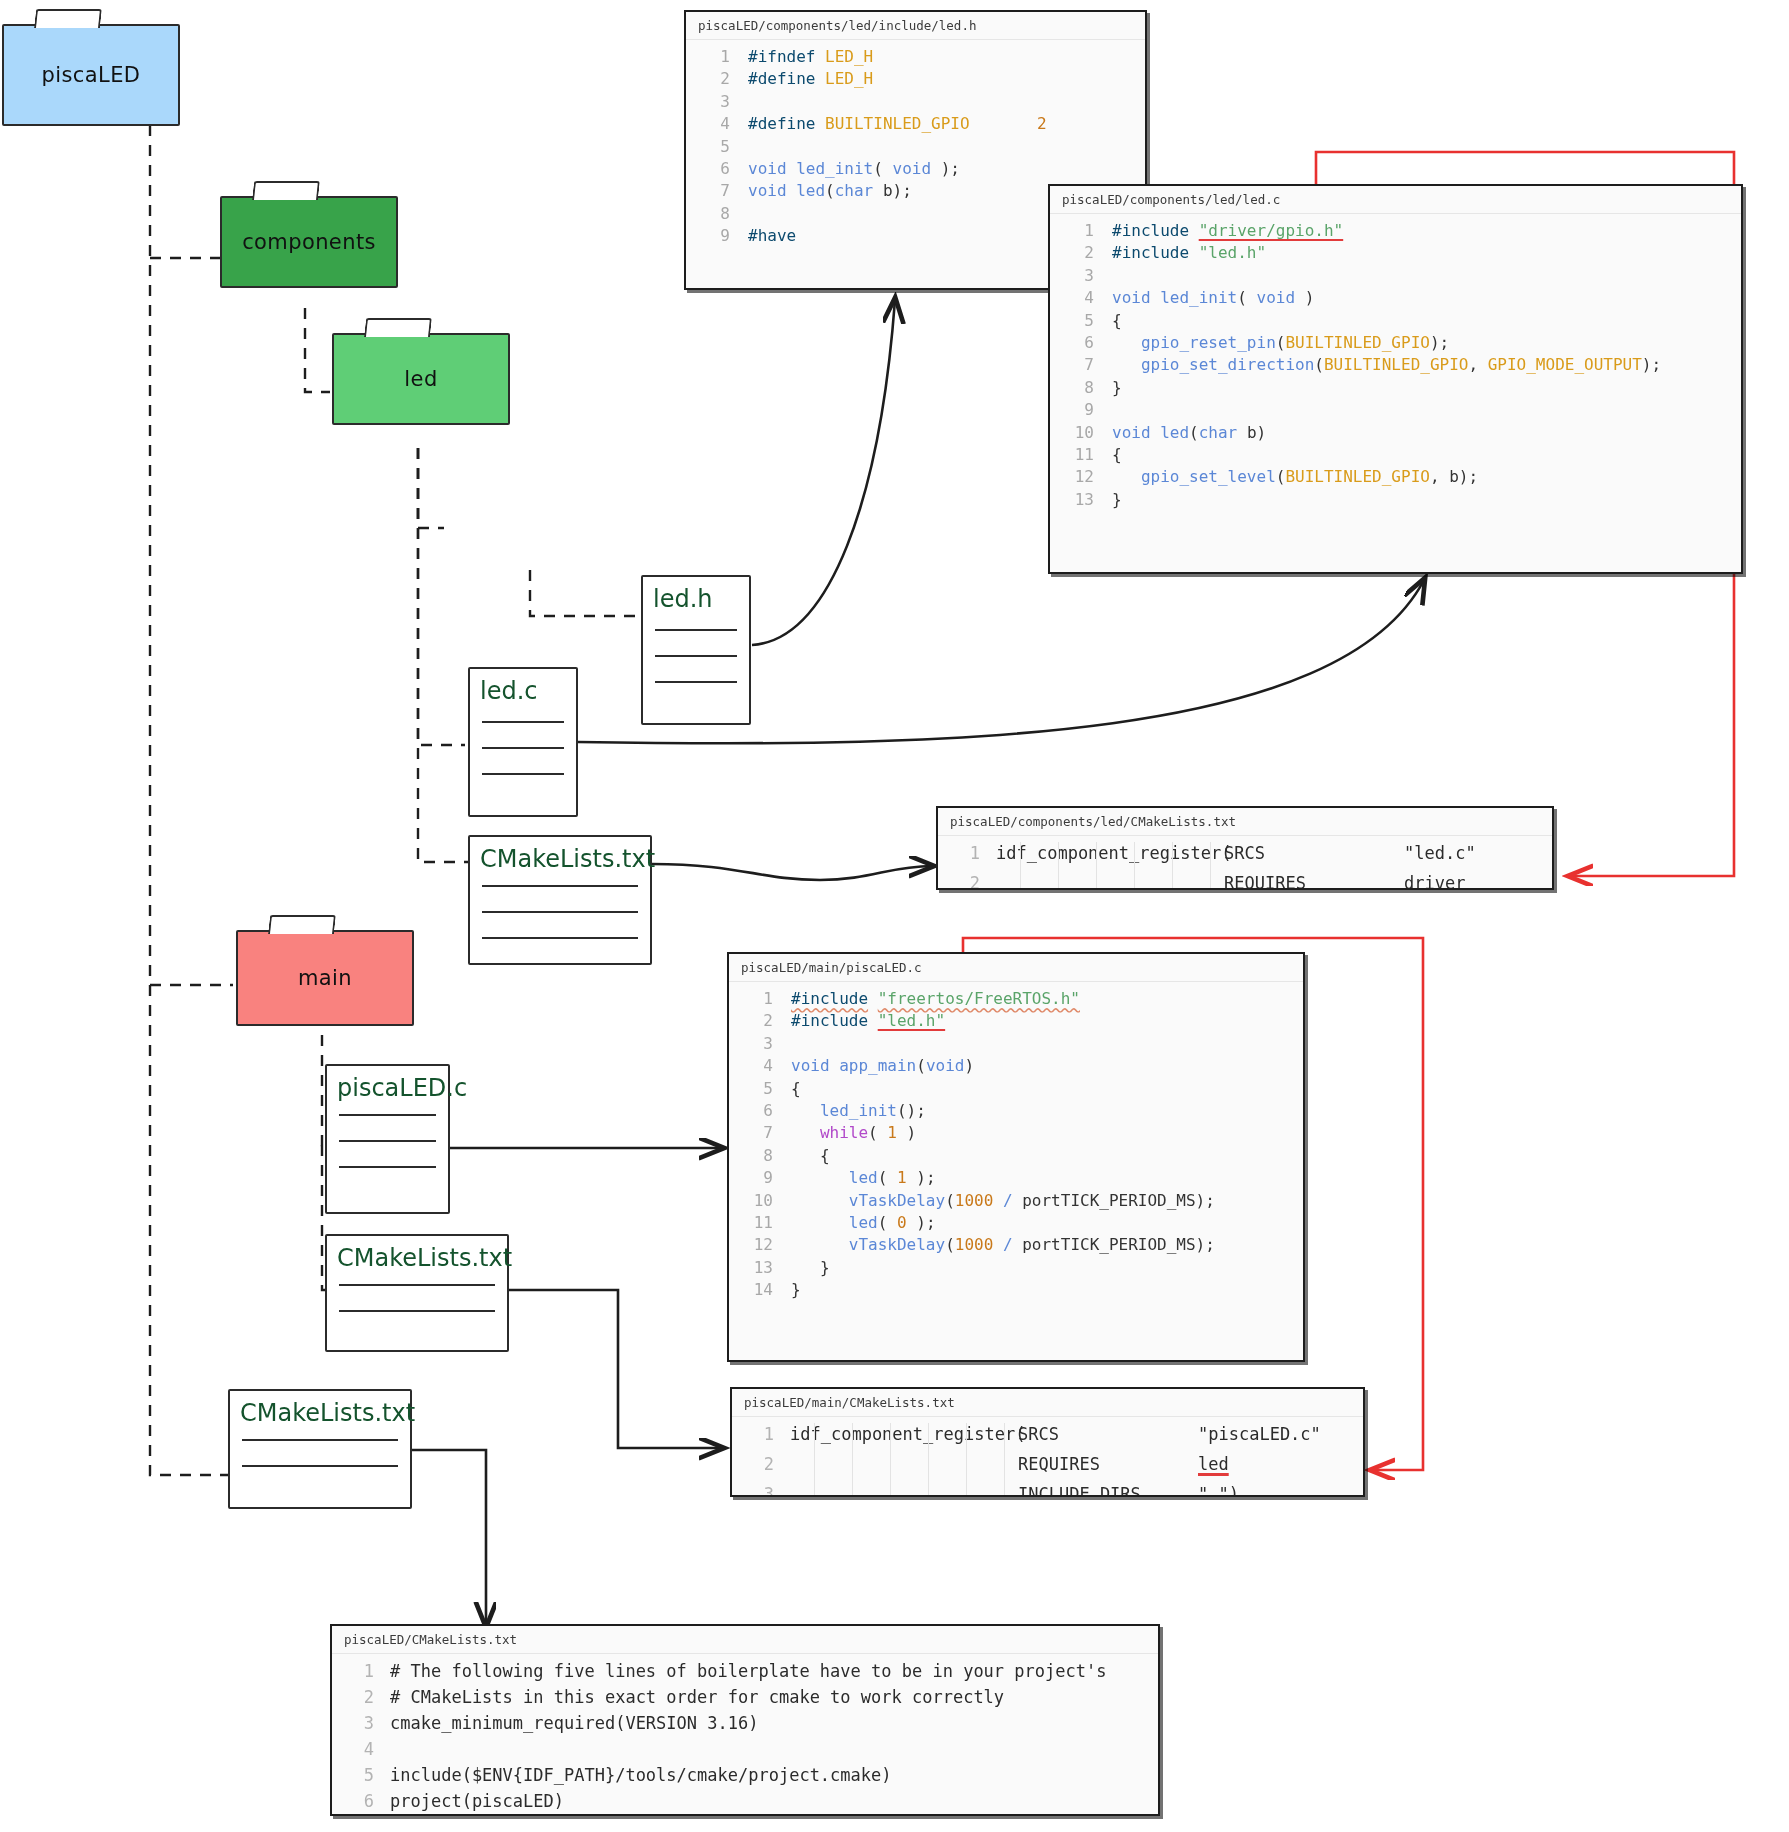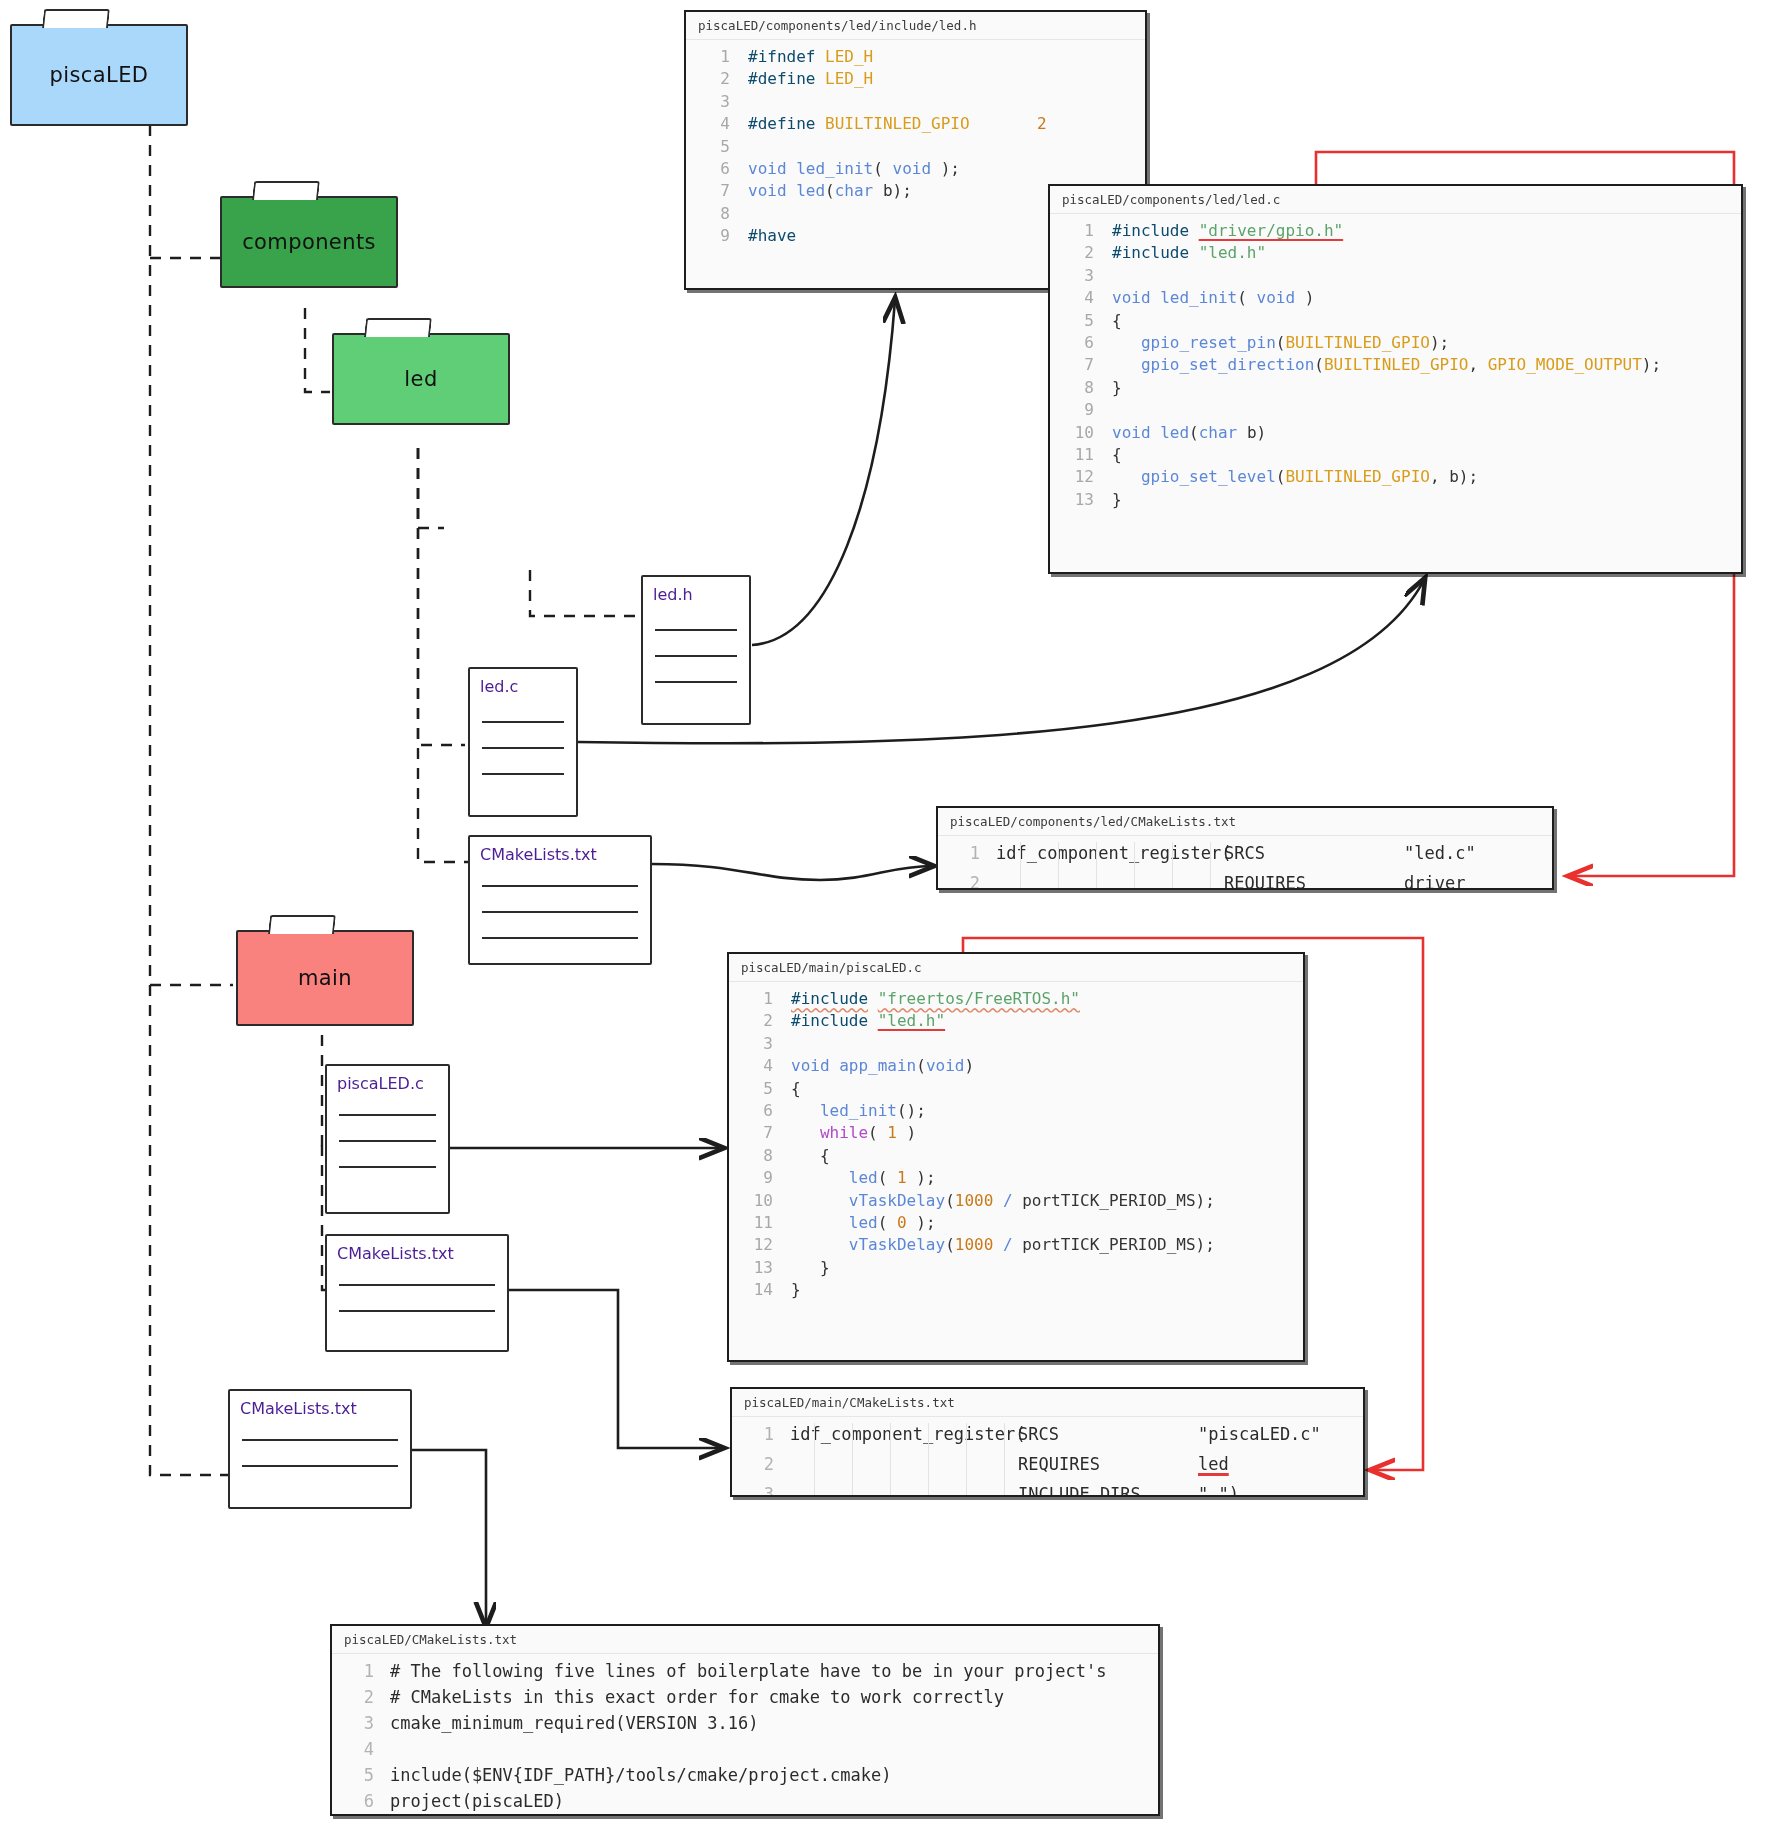--- a/index.html
+++ b/index.html
@@ -21,22 +21,22 @@
                  width:62px; height:17px; border:2px solid #2b2b2b;
                  border-bottom:none; border-radius:3px 3px 0 0;
                  background:#fff;
                  transform:skewX(-6deg); }
   .folder .lbl { pointer-events:none; }
 
   
   .file { position:absolute; box-sizing:border-box; background:#fff;
           border:2px solid #2b2b2b; border-radius:2px; }
   .file .fname { position:absolute; left:10px; top:8px; right:6px;
-                 font-family:"DejaVu Sans", sans-serif; font-size:16px;
-                 color:#4c1d95; white-space:nowrap; }
+                 font-family:"DejaVu Sans", sans-serif; font-size:24px;
+                 color:#14532d; white-space:nowrap; }
   .file .ruled { position:absolute; left:12px; right:12px; }
   .file .ruled i { display:block; height:0; border-top:2px solid #2b2b2b; }
 
   
   .panel { position:absolute; box-sizing:border-box; background:#fafafa;
            border:2px solid #1d1d1d;
            box-shadow:3px 3px 0 rgba(0,0,0,.55);
            overflow:hidden; }
   .panel .ptitle { font-family:"DejaVu Sans Mono", monospace; font-size:12.5px;
                    color:#3b3b3b; padding:6px 0 6px 12px;
@@ -117,21 +117,21 @@
 
     <path d="M503,1290 L618,1290 L618,1448 L722,1448" fill="none" stroke="#1d1d1d" stroke-width="2.6" marker-end="url(#ar-b)"></path>
 
     <path d="M408,1450 L486,1450 L486,1625" fill="none" stroke="#1d1d1d" stroke-width="2.6" marker-end="url(#ar-b)"></path>
 
     <path d="M1316,196 L1316,152 L1734,152 L1734,876 L1570,876" fill="none" stroke="#e8312f" stroke-width="2.6" marker-end="url(#ar-r)"></path>
 
     <path d="M963,968 L963,938 L1423,938 L1423,1470 L1372,1470" fill="none" stroke="#e8312f" stroke-width="2.6" marker-end="url(#ar-r)"></path>
   </svg>
 
-  <div class="folder" style="left:10px; top:24px; width:178px; height:102px; background:#aad8fb;">
+  <div class="folder" style="left:2px; top:24px; width:178px; height:102px; background:#aad8fb;">
     <span class="tab"></span>
     <span class="lbl">piscaLED</span>
   </div>
 
   <div class="folder" style="left:220px; top:196px; width:178px; height:92px; background:#38a34a;">
     <span class="tab"></span>
     <span class="lbl">components</span>
   </div>
 
   <div class="folder" style="left:332px; top:333px; width:178px; height:92px; background:#5fce76;">

